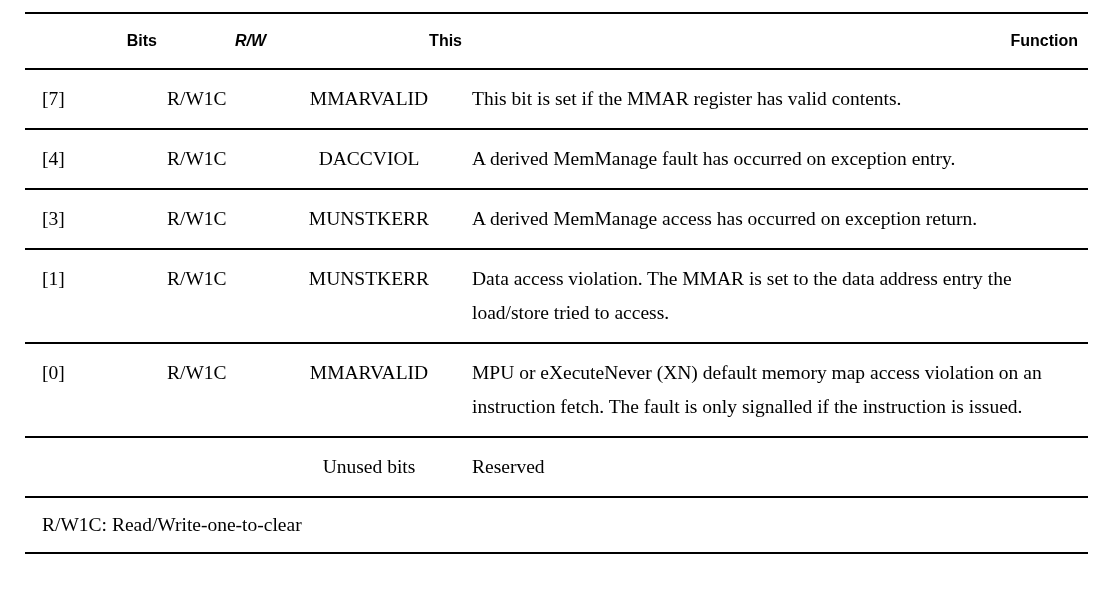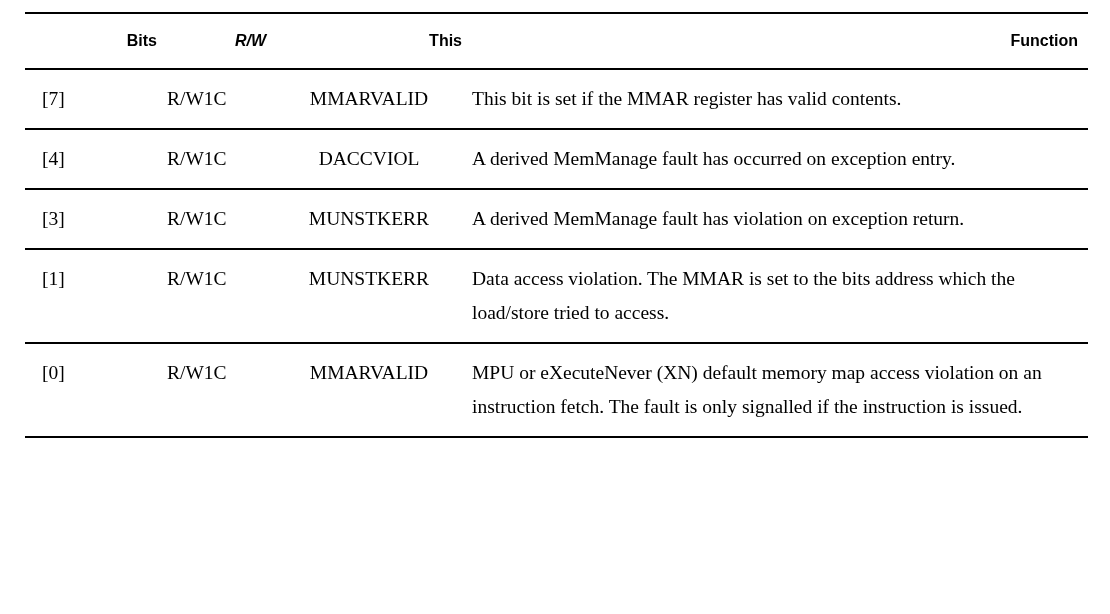--- a/index.html
+++ b/index.html
@@ -116,35 +116,44 @@
         <td class="td-bits">[4]</td>
         <td class="td-rw">R/W1C</td>
         <td class="td-name">DACCVIOL</td>
         <td class="td-function">A derived MemManage fault has occurred on exception entry.</td>
       </tr>
 
       <tr class="data-row">
         <td class="td-bits">[3]</td>
         <td class="td-rw">R/W1C</td>
         <td class="td-name">MUNSTKERR</td>
-        <td class="td-function">A derived MemManage fault has violation on exception return.</td>
+        <td class="td-function">A derived MemManage access has occurred on exception return.</td>
       </tr>
 
       <tr class="data-row">
         <td class="td-bits">[1]</td>
         <td class="td-rw">R/W1C</td>
         <td class="td-name">MUNSTKERR</td>
-        <td class="td-function">Data access violation. The MMAR is set to the bits address which the load/store tried to access.</td>
+        <td class="td-function">Data access violation. The MMAR is set to the data address entry the load/store tried to access.</td>
       </tr>
 
       <tr class="data-row">
         <td class="td-bits">[0]</td>
         <td class="td-rw">R/W1C</td>
         <td class="td-name">MMARVALID</td>
         <td class="td-function">MPU or eXecuteNever (XN) default memory map access violation on an instruction fetch. The fault is only signalled if the instruction is issued.</td>
       </tr>
 
+      <tr class="data-row">
+        <td class="td-bits"></td>
+        <td class="td-rw"></td>
+        <td class="td-name">Unused bits</td>
+        <td class="td-function">Reserved</td>
+      </tr>
 
+      <tr class="footnote-row">
+        <td colspan="4">R/W1C: Read/Write-one-to-clear</td>
+      </tr>
 
     </tbody>
   </table>
 
 </div>
 
 </body></html>

